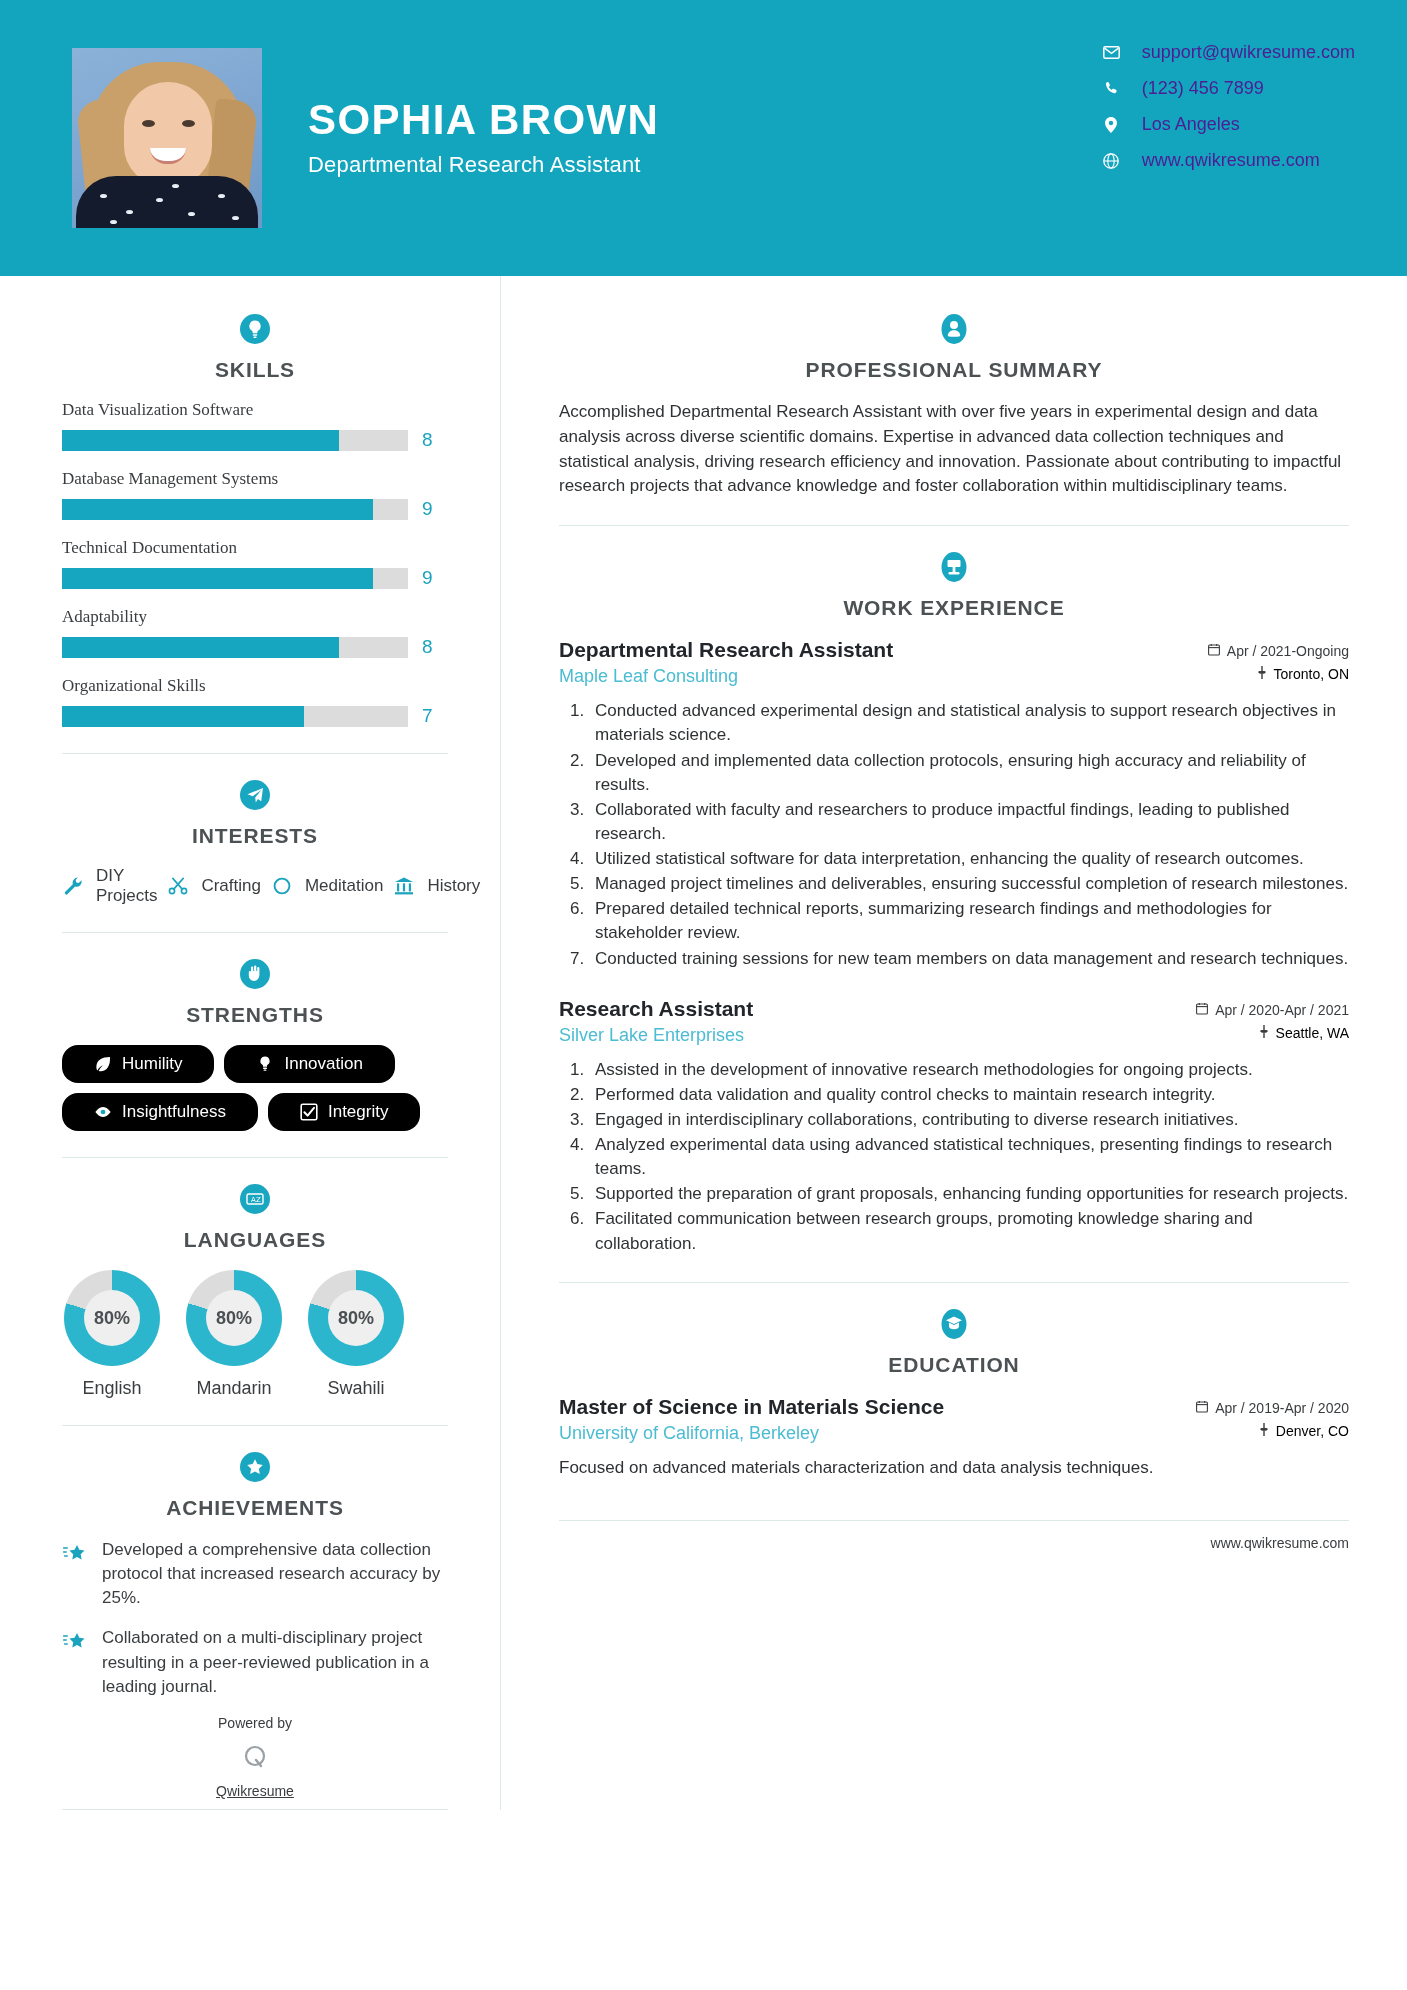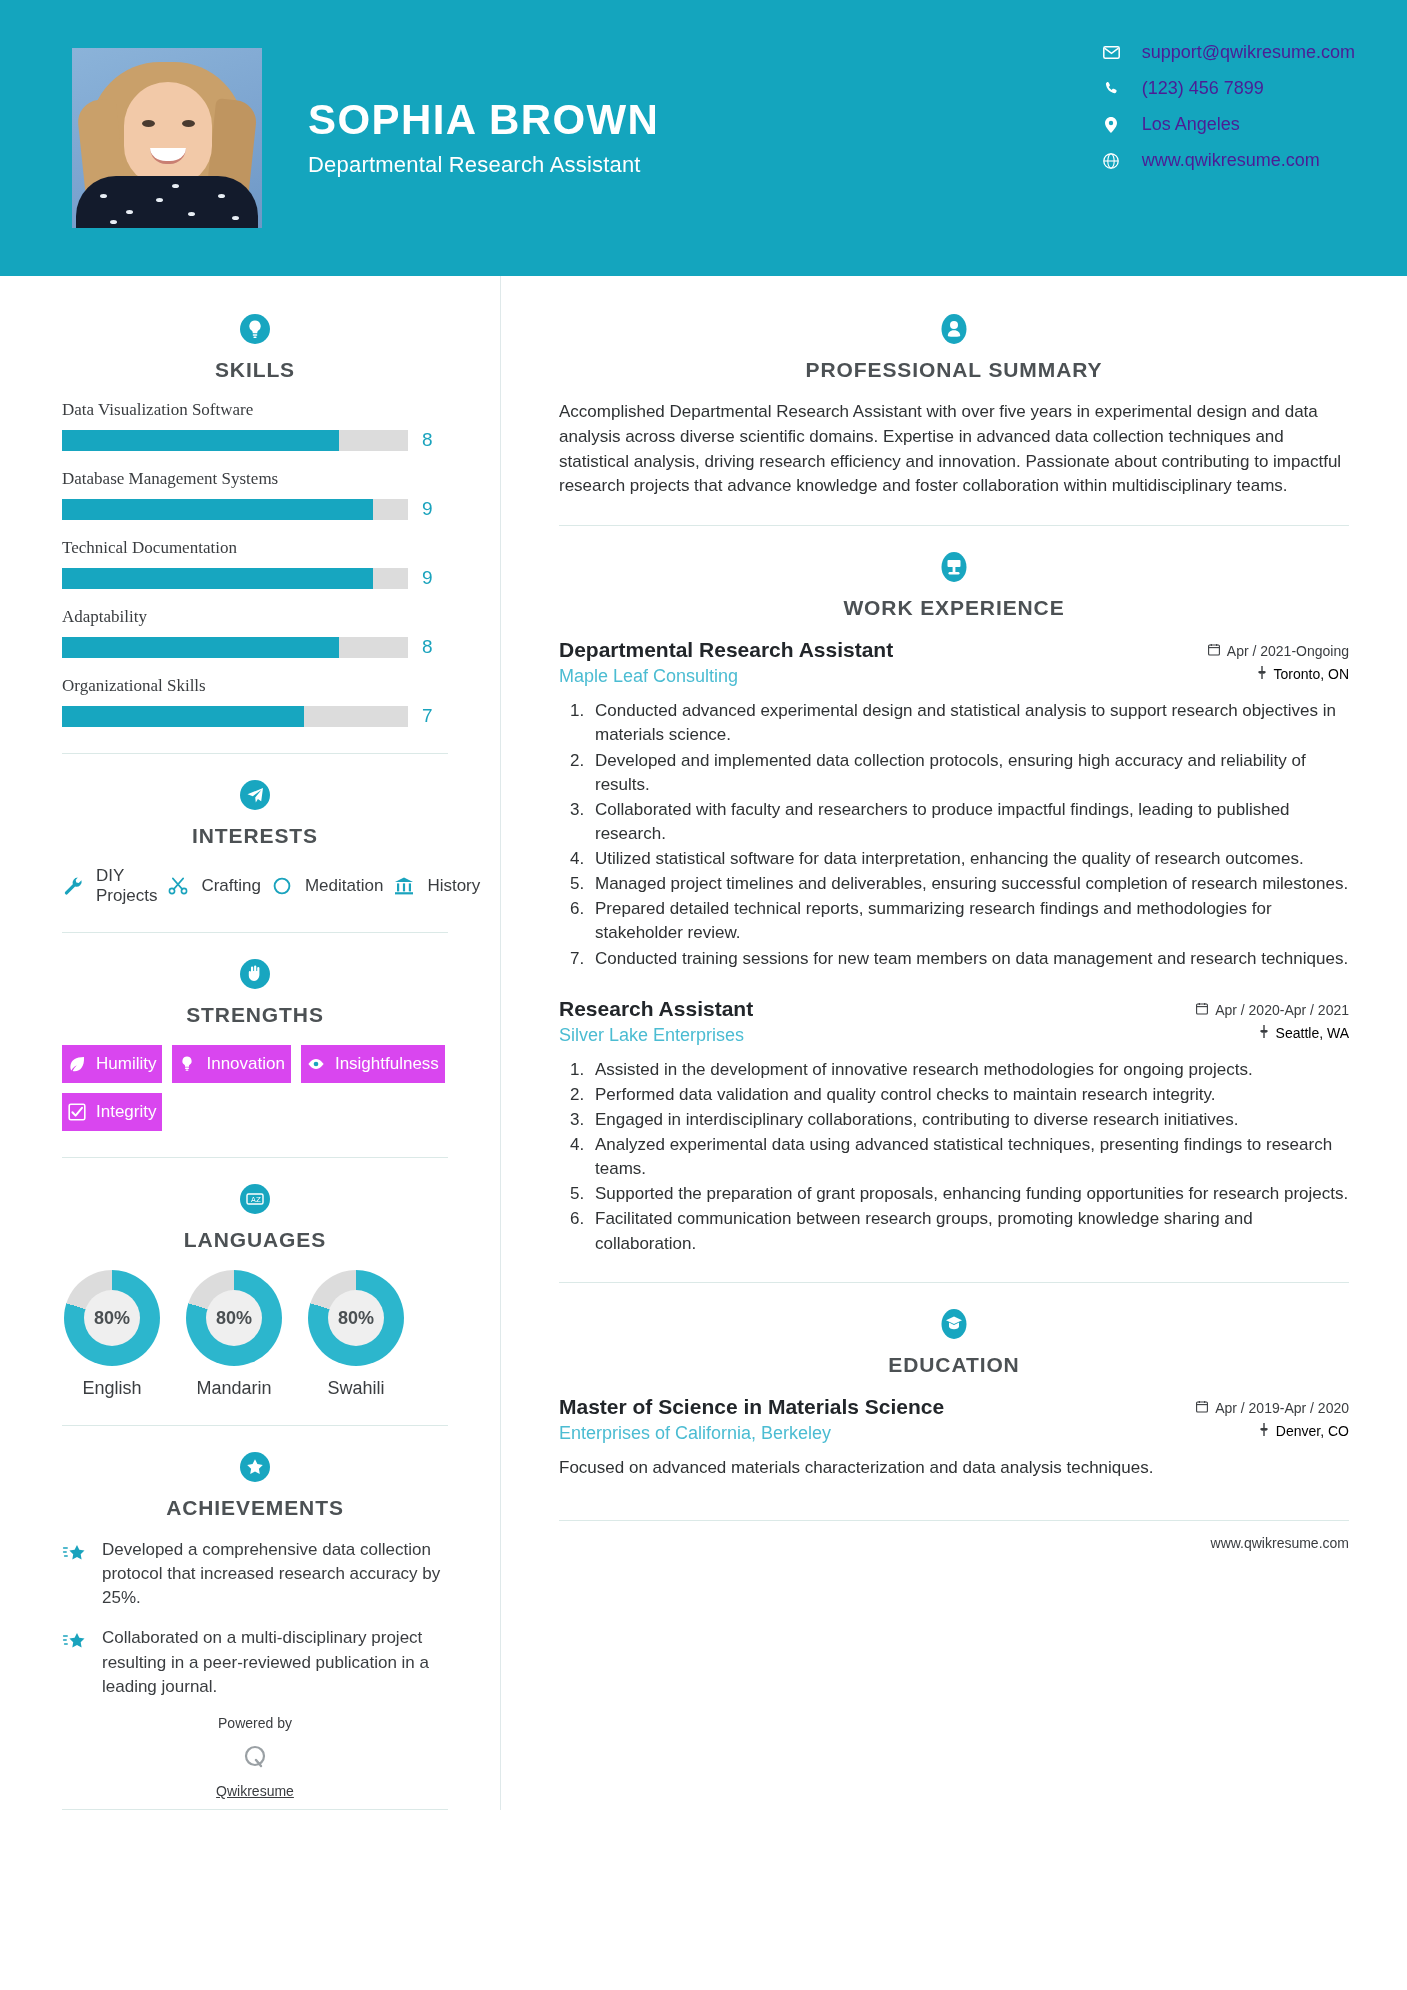--- a/index.html
+++ b/index.html
@@ -76,22 +76,22 @@
   .skill-val { font-size: 19px; color: #1aa3bd; width: 26px; }
 
   
   .int-grid { display: grid; grid-template-columns: 1fr 1fr 1fr 1fr; row-gap: 14px; column-gap: 10px; }
   .int-item { display: flex; align-items: center; gap: 12px; font-size: 17px; color: #3a3d40; }
   .int-ico { width: 22px; height: 22px; display:flex; align-items:center; justify-content:center; flex:none; }
 
   
   .str-wrap { display: flex; flex-wrap: wrap; gap: 10px; }
   .str-chip {
-    background: #d946ef; color: #fff; font-size: 17px;
-    padding: 9px 6px; display: flex; align-items: center; gap: 10px;
+    background: #000000; color: #fff; font-size: 17px;
+    padding: 9px 32px; display: flex; align-items: center; gap: 10px; border-radius: 16px;
   }
   .str-ico { width: 18px; height: 18px; display:flex; align-items:center; justify-content:center; }
 
   
   .lang-row { display: flex; gap: 22px; }
   .lang-item { display: flex; flex-direction: column; align-items: center; gap: 12px; width: 100px; }
   .donut { width: 96px; height: 96px; position: relative; border-radius: 50%; }
   .donut-hole {
     position: absolute; left: 50%; top: 50%; transform: translate(-50%,-50%);
     width: 56px; height: 56px; border-radius: 50%; background: #efefef;
@@ -566,21 +566,21 @@
                 <svg width="12" height="13" viewBox="0 0 12 13">
                     <rect x="0.6" y="2" width="10.8" height="10" rx="1" fill="none" stroke="#3a3d40" stroke-width="1.1"></rect>
                     <path d="M0.6 4.6h10.8" stroke="#3a3d40" stroke-width="1.1"></path>
                     <path d="M3.3 1v2M8.7 1v2" stroke="#3a3d40" stroke-width="1.1"></path>
                   </svg>
               </span>
               <span>Apr / 2019-Apr / 2020</span>
             </span>
           </div>
           <div class="job-sub">
-            <span class="job-company">Enterprises of California, Berkeley</span>
+            <span class="job-company">University of California, Berkeley</span>
             <span class="job-loc">
               <span>
                 <svg width="10" height="13" viewBox="0 0 10 13">
                     <path d="M5 0L5 6M2 6h6M5 8v5" stroke="#3a3d40" stroke-width="1.4" stroke-linecap="round"></path>
                     <ellipse cx="5" cy="6.4" rx="3.4" ry="1.4" fill="#3a3d40"></ellipse>
                   </svg>
               </span>
               <span>Denver, CO</span>
             </span>
           </div>

